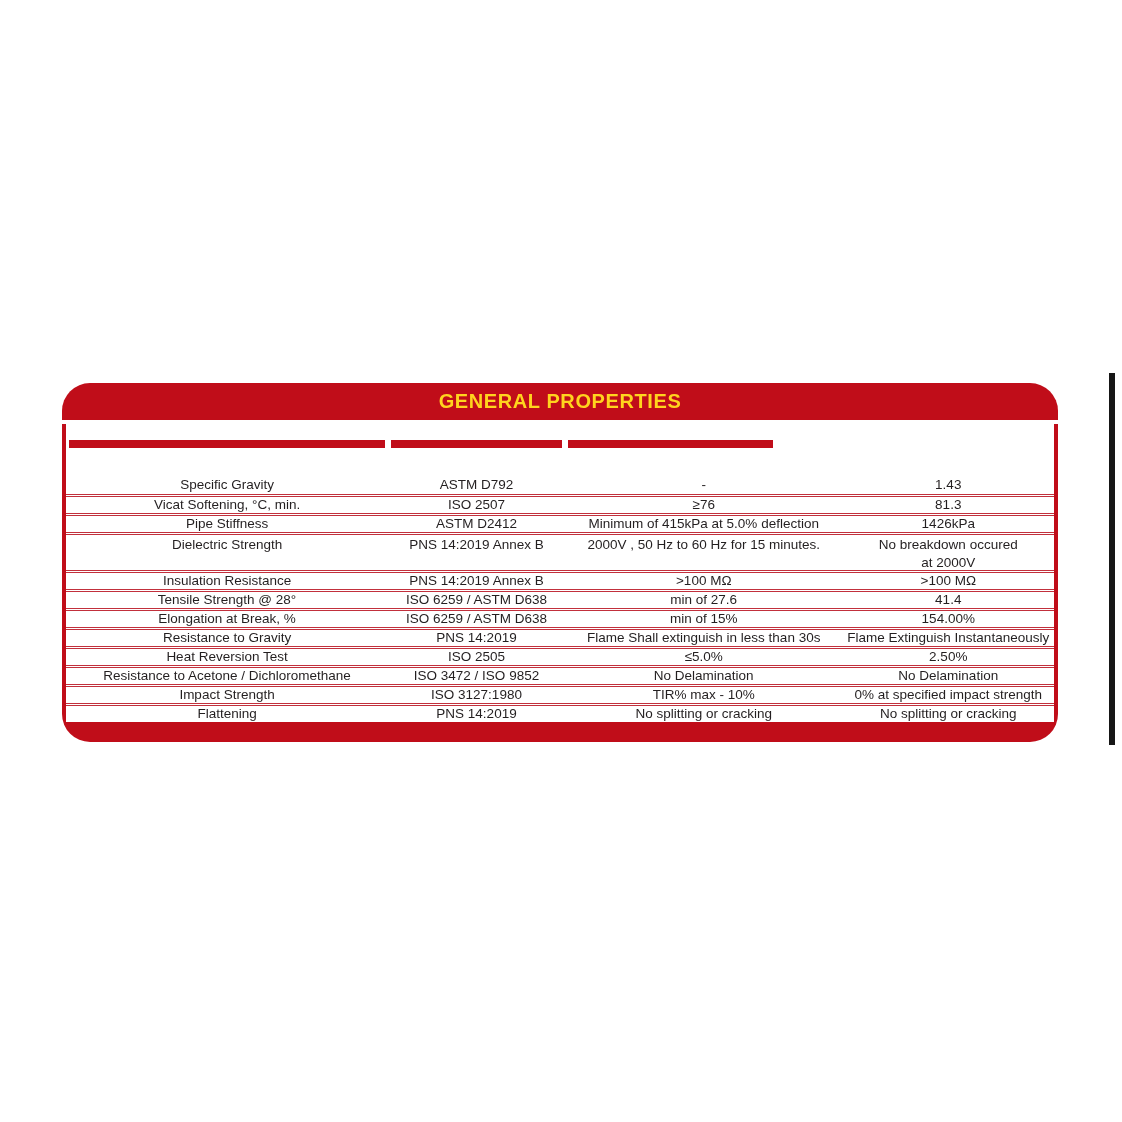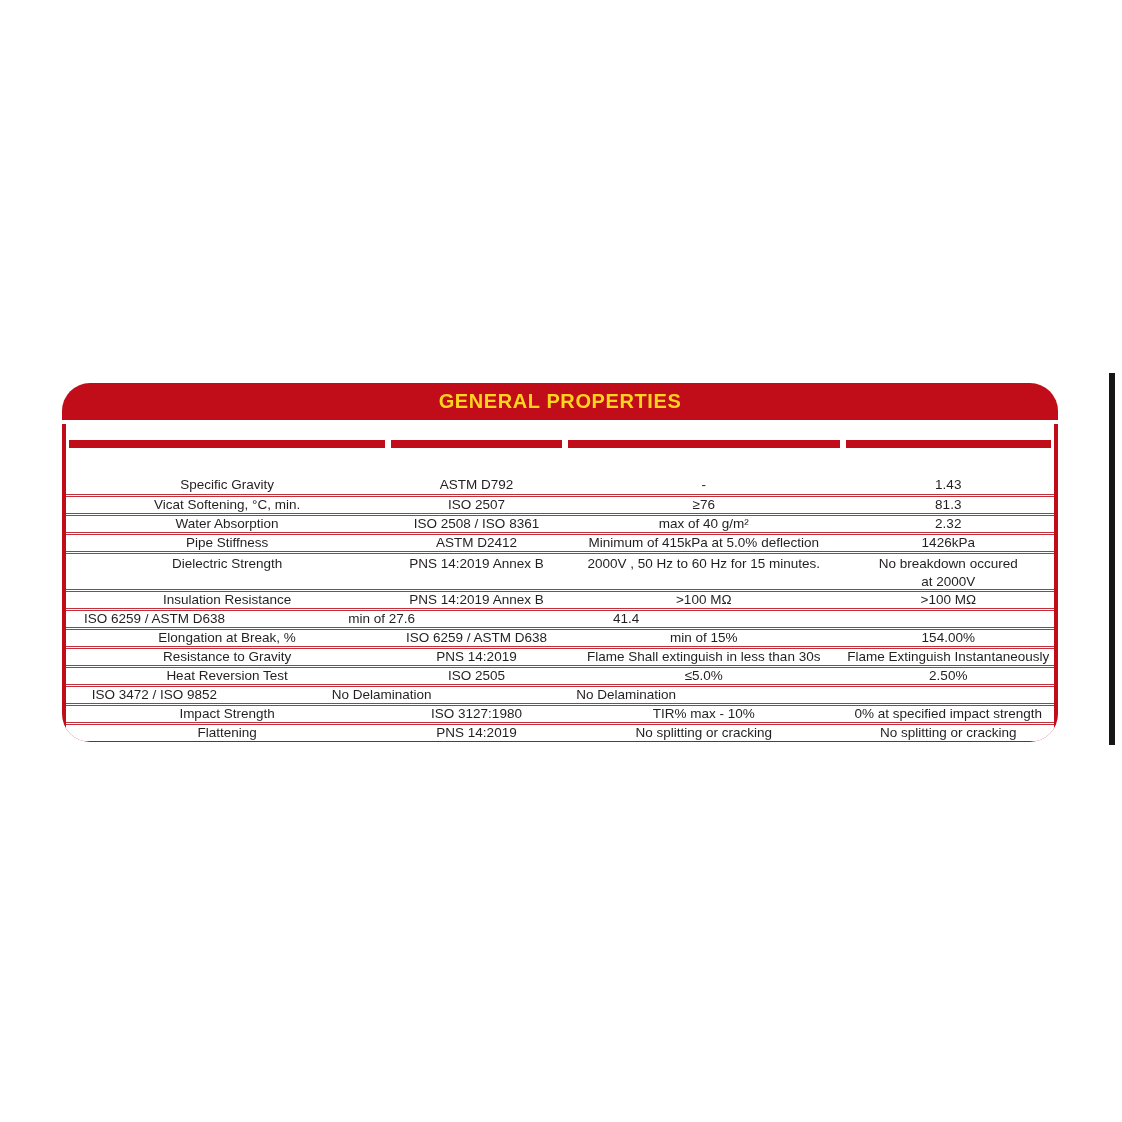--- a/index.html
+++ b/index.html
@@ -61,23 +61,20 @@
 
     <div class="white-sep"></div>
 
     <div class="header-row">
       <div class="hcol c1">
         <div class="hcell">PARAMETERS</div>
       </div>
       <div class="hcol c2">
         <div class="hcell">TEST METHOD</div>
       </div>
-      <div class="hcol c3">
-        <div class="hcell">SPECIFICATION</div>
-      </div>
       <div class="hcol c4">
         <div class="hcell">ACTUAL VALUE</div>
       </div>
     </div>
 
     <div class="t-body">
 
       <div class="t-row">
         <div class="cell c1">Specific Gravity</div>
         <div class="cell c2">ASTM D792</div>
@@ -85,26 +82,20 @@
         <div class="cell c4">1.43</div>
       </div>
 
       <div class="t-row">
         <div class="cell c1">Vicat Softening, °C, min.</div>
         <div class="cell c2">ISO 2507</div>
         <div class="cell c3">≥76</div>
         <div class="cell c4">81.3</div>
       </div>
 
-      <div class="t-row">
-        <div class="cell c1">Water Absorption</div>
-        <div class="cell c2">ISO 2508 / ISO 8361</div>
-        <div class="cell c3">max of 40 g/m²</div>
-        <div class="cell c4">2.32</div>
-      </div>
 
       <div class="t-row">
         <div class="cell c1">Pipe Stiffness</div>
         <div class="cell c2">ASTM D2412</div>
         <div class="cell c3">Minimum of 415kPa at 5.0% deflection</div>
         <div class="cell c4">1426kPa</div>
       </div>
 
       <div class="t-row tall">
         <div class="cell c1">Dielectric Strength</div>
@@ -115,20 +106,21 @@
       </div>
 
       <div class="t-row">
         <div class="cell c1">Insulation Resistance</div>
         <div class="cell c2">PNS 14:2019 Annex B</div>
         <div class="cell c3">&gt;100 MΩ</div>
         <div class="cell c4">&gt;100 MΩ</div>
       </div>
 
       <div class="t-row">
+        <div class="cell c1">Tensile Strength @ 28°</div>
         <div class="cell c2">ISO 6259 / ASTM D638</div>
         <div class="cell c3">min of 27.6</div>
         <div class="cell c4">41.4</div>
       </div>
 
       <div class="t-row">
         <div class="cell c1">Elongation at Break, %</div>
         <div class="cell c2">ISO 6259 / ASTM D638</div>
         <div class="cell c3">min of 15%</div>
         <div class="cell c4">154.00%</div>
@@ -142,20 +134,21 @@
       </div>
 
       <div class="t-row">
         <div class="cell c1">Heat Reversion Test</div>
         <div class="cell c2">ISO 2505</div>
         <div class="cell c3">≤5.0%</div>
         <div class="cell c4">2.50%</div>
       </div>
 
       <div class="t-row">
+        <div class="cell c1">Resistance to Acetone / Dichloromethane</div>
         <div class="cell c2">ISO 3472 / ISO 9852</div>
         <div class="cell c3">No Delamination</div>
         <div class="cell c4">No Delamination</div>
       </div>
 
       <div class="t-row">
         <div class="cell c1">Impact Strength</div>
         <div class="cell c2">ISO 3127:1980</div>
         <div class="cell c3">TIR% max - 10%</div>
         <div class="cell c4">0% at specified impact strength</div>

